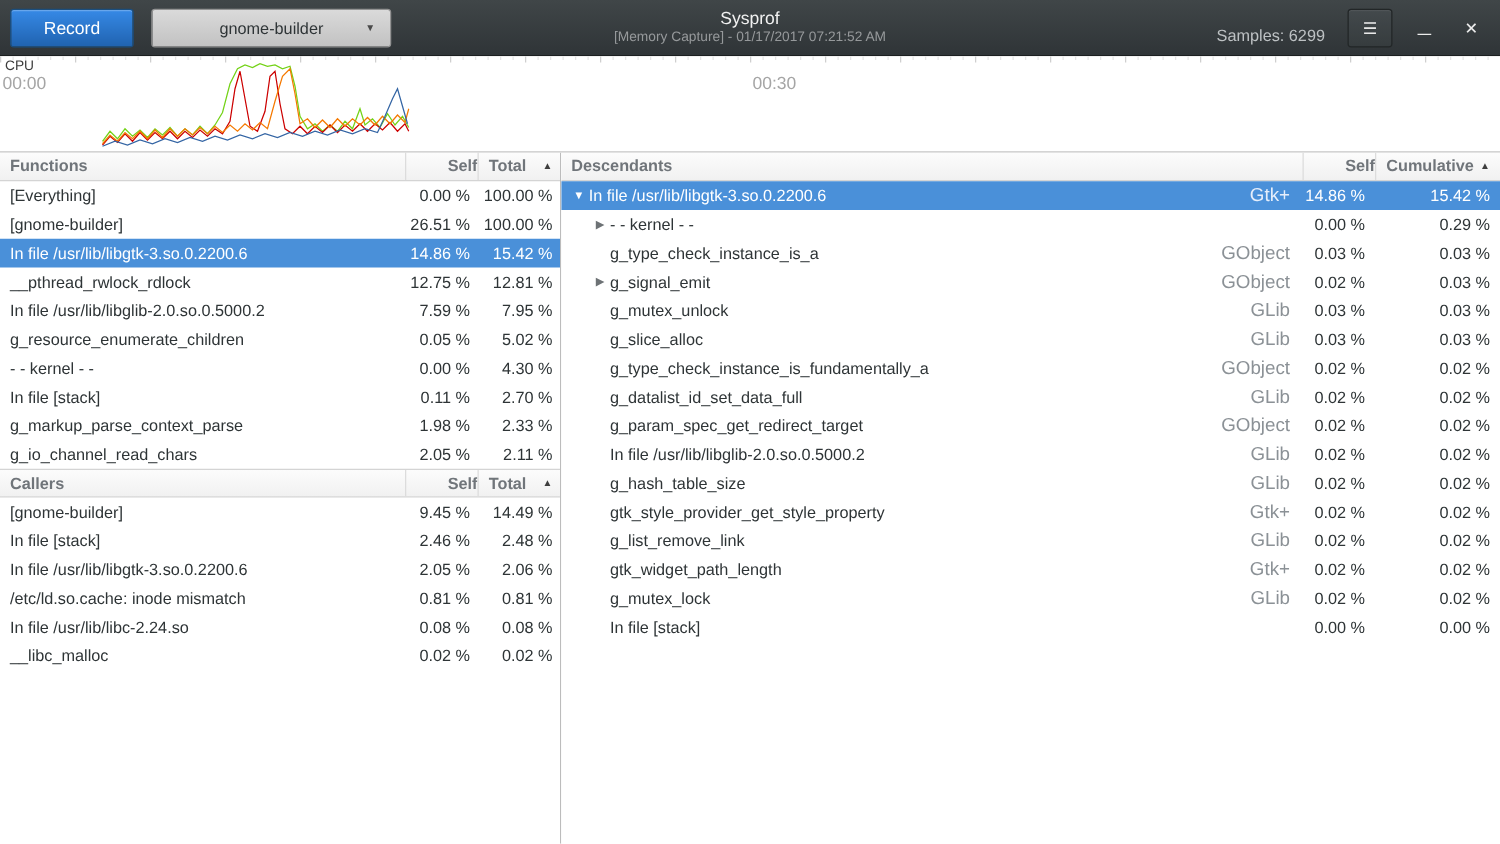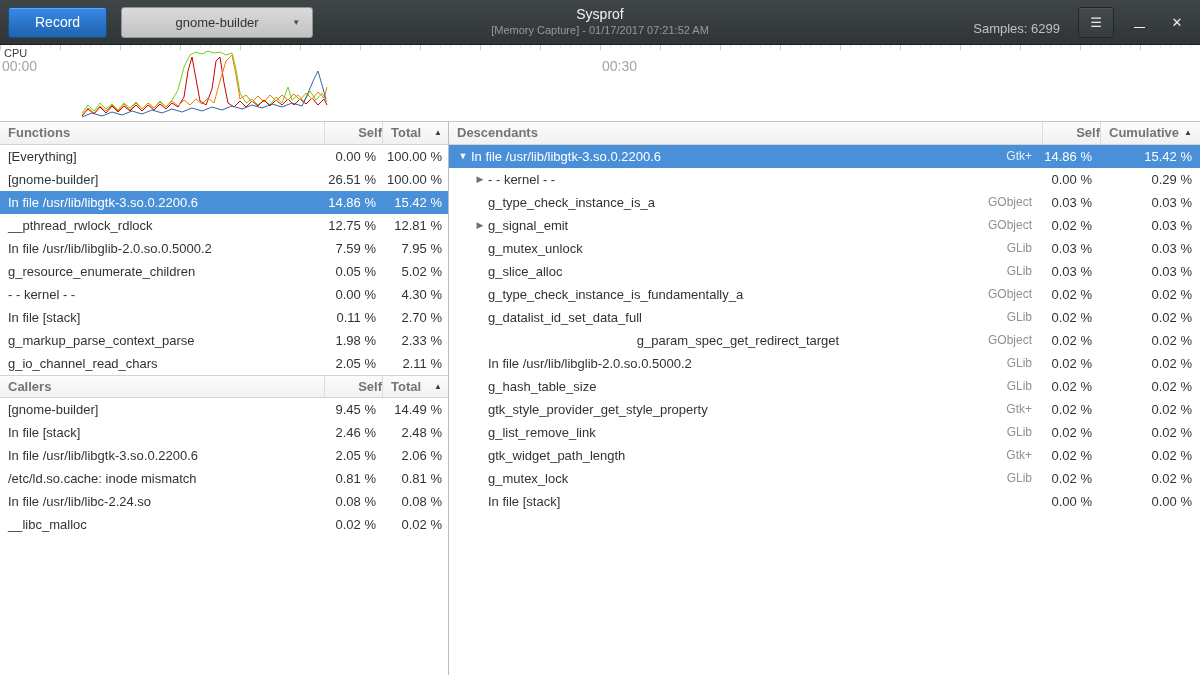--- a/index.html
+++ b/index.html
@@ -83,21 +83,21 @@
   .trow.selected { background: #4a90d9; color: #ffffff; }
   .cell-name { flex: 1; padding-left: 8px; white-space: nowrap; overflow: hidden; }
   .cell-pct { width: 58px; text-align: right; padding-right: 6px; white-space: nowrap; }
   .cell-total { width: 66px; }
   .cell-self { width: 58px; padding-right: 8px; }
   .cell-cum { width: 100px; padding-right: 8px; }
 
   .d-name { flex: 1; display: flex; align-items: center; overflow: hidden; white-space: nowrap; }
   .expander { width: 16px; flex: none; text-align: center; font-size: 9px; color: #6d7275; }
   .trow.selected .expander { color: #ffffff; }
-  .cell-tag { text-align: right; padding-right: 10px; font-size: 12px; color: #8b9196; white-space: nowrap; line-height: 23px; }
+  .cell-tag { text-align: right; padding-right: 10px; font-size: 15px; color: #8b9196; white-space: nowrap; line-height: 23px; }
   .trow.selected .cell-tag { color: #e6eefb; }
 </style>
 </head>
 <body>
 
 <div class="app">
 
   <header class="headerbar">
     <button class="record-btn">Record</button>
     <button class="process-btn">
@@ -437,21 +437,21 @@
           <div class="trow">
             <div class="d-name" style="padding-left: 23px;">
               <span class="expander"></span>
               <span>g_datalist_id_set_data_full</span>
             </div>
             <div class="cell-tag">GLib</div>
             <div class="cell-pct cell-self">0.02 %</div>
             <div class="cell-pct cell-cum">0.02 %</div>
           </div>
           <div class="trow">
-            <div class="d-name" style="padding-left: 23px; justify-content: center;">
+            <div class="d-name" style="padding-left: 23px;">
               <span class="expander"></span>
               <span>g_param_spec_get_redirect_target</span>
             </div>
             <div class="cell-tag">GObject</div>
             <div class="cell-pct cell-self">0.02 %</div>
             <div class="cell-pct cell-cum">0.02 %</div>
           </div>
           <div class="trow">
             <div class="d-name" style="padding-left: 23px;">
               <span class="expander"></span>

